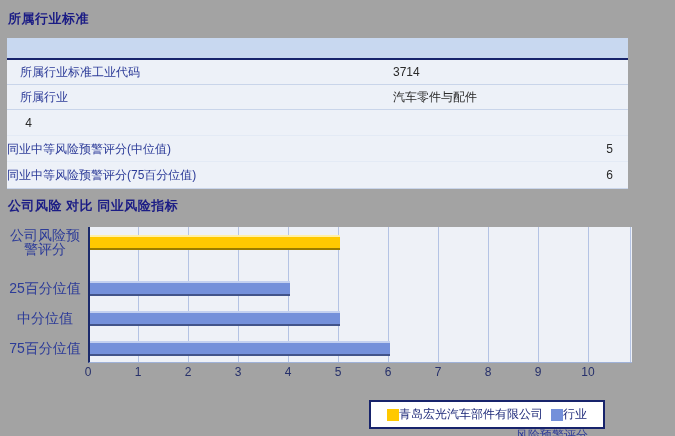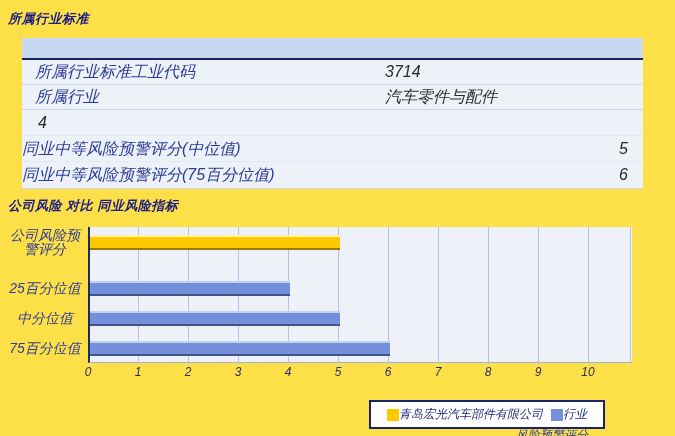--- a/index.html
+++ b/index.html
@@ -1,30 +1,30 @@
 <!DOCTYPE html>
 <html><head>
 <meta charset="utf-8">
 <style>
   * { margin:0; padding:0; box-sizing:border-box; }
   html,body { background:#ffffff; }
   body { font-family:"Liberation Sans","DejaVu Sans",sans-serif; }
-  .page { position:relative; width:675px; height:436px; background:#fde047; overflow:hidden;font-style:italic; }
+  .page { position:relative; width:675px; height:436px; background:#a3a3a3; overflow:hidden; }
 
   .sec-title { position:absolute; left:8px; font-size:13px; font-weight:bold; color:#1B1C85; letter-spacing:0.5px; }
   #title1 { top:10px; }
   #title2 { top:197px; }
 
   
-  .table { position:absolute; left:22px; top:38px; width:621px; font-size:16px; }
+  .table { position:absolute; left:7px; top:38px; width:621px; font-size:12px; }
   .thead { height:22px; background:#C8D8F0; border-bottom:2px solid #17236B; }
   .trow  { display:flex; background:#EDF1F8; border-bottom:1px solid #C9D5EA; }
   .trow-simple { height:25px; line-height:24px; }
   .tlabel { width:363px; padding-left:13px; color:#2C3B98; }
-  .tvalue { flex:1; color:#2A2A2A; padding-right:15px; }
+  .tvalue { flex:1; color:#2A2A2A; padding-right:15px;margin-left:23px; }
   .trow-multi { min-height:78px; }
   .trow-multi .tlabel { padding-top:6px; }
   .tsub { flex:1; display:flex; flex-direction:column; }
   .tsubrow { display:flex; height:26px; line-height:26px; border-bottom:1px solid #E3EAF5; }
   .tsubrow:last-child { border-bottom:none; }
   .tsublabel { flex:1; color:#2C3B98; }
   .tsubval { width:40px; text-align:right; padding-right:15px; color:#2A2A2A; }
 
   
   .plot { position:absolute; left:88px; top:227px; width:544px; height:136px;

